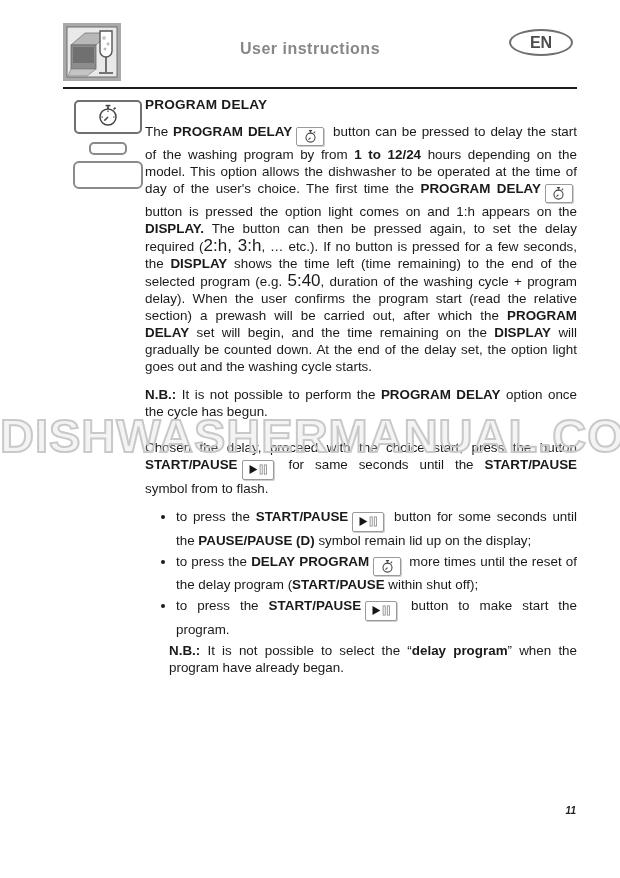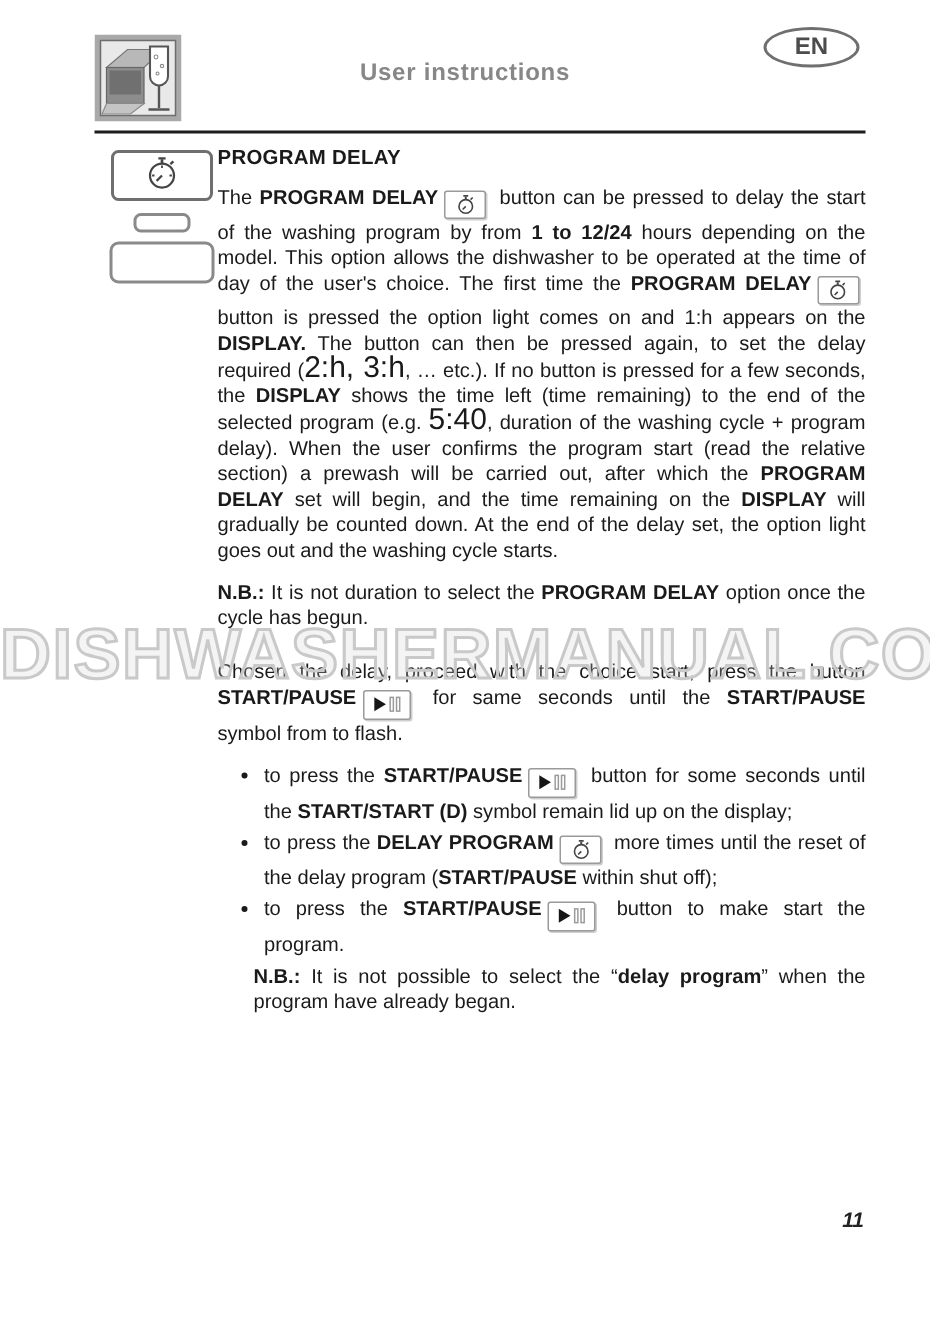--- a/index.html
+++ b/index.html
@@ -17,21 +17,21 @@
   .header-logo{
     position:absolute;left:63px;top:23px;width:58px;height:58px;
   }
   .page-title{
     position:absolute;left:0;right:0;top:40px;
     text-align:center;
     font-size:16px;font-weight:bold;color:#878787;
     letter-spacing:0.5px;
   }
   .lang-badge{
-    position:absolute;left:509px;top:18px;width:64px;height:27px;
+    position:absolute;left:509px;top:29px;width:64px;height:27px;
     border:2px solid #6f6f6f;border-radius:50%;
     display:flex;align-items:center;justify-content:center;
     font-size:16px;font-weight:bold;color:#4c4c4c;
     box-sizing:border-box;
   }
   .header-rule{
     position:absolute;left:63px;top:87px;width:514px;height:2px;
     background:#1c1c1c;
   }
 
@@ -61,21 +61,21 @@
   }
   .doc p{margin:0 0 11px 0;text-align:justify;}
   .doc p.gap-lg{margin-top:19px;}
   .doc p.tight{margin-top:2px;margin-bottom:0;margin-left:24px;}
   .doc ul{
     margin:2px 0 3px 0;padding:0 0 0 31px;
     list-style:disc;
   }
   .doc li{margin-bottom:4px;text-align:justify;}
   .b{font-weight:bold;}
-  .big{font-size:20px;line-height:17px;}
+  .big{font-size:17px;line-height:17px;}
 
   
   .icon-box{
     display:inline-block;background:#fff;
     border:1px solid #9a9a9a;border-radius:2px;
     box-shadow:1px 1px 0 #cfcfcf;
     vertical-align:-4px;margin:0 4px;
     text-align:center;
   }
   .icon-box-timer{width:26px;height:17px;line-height:15px;}
@@ -89,21 +89,21 @@
     font-size:47px;font-weight:bold;letter-spacing:1px;
     color:rgba(210,210,210,0.25);
     -webkit-text-stroke:2px #c9c9c9;
     pointer-events:none;
     z-index:10;
   }
 
   
   .page-number{
     position:absolute;right:44px;top:805px;
-    font-size:14px;font-style:italic;font-weight:bold;color:#222;
+    font-size:10px;font-style:italic;font-weight:bold;color:#222;
   }
 </style>
 </head>
 <body>
 
 <div class="page">
 
   <div class="header-logo">
     <svg width="58" height="58" viewBox="0 0 58 58">
       <rect x="0" y="0" width="58" height="58" fill="#a9a9a9"></rect>
@@ -155,32 +155,32 @@
             <line x1="18" y1="7.5" x2="20.6" y2="5" stroke="#444" stroke-width="2"></line>
             <circle cx="12" cy="16" r="8.4" fill="none" stroke="#444" stroke-width="2"></circle>
             <line x1="12" y1="16" x2="8.2" y2="19.8" stroke="#444" stroke-width="2"></line>
           </svg></span><span> button can be pressed to delay the start of the washing program by from </span><span class="b">1 to 12/24</span><span> hours depending on the model. This option allows the dishwasher to be operated at the time of day of the user's choice. The first time the </span><span class="b">PROGRAM DELAY</span><span class="icon-box icon-box-timer"><svg width="13" height="14" viewBox="0 0 24 26">
             <line x1="12" y1="4" x2="12" y2="7" stroke="#444" stroke-width="2.4"></line>
             <line x1="9" y1="3" x2="15" y2="3" stroke="#444" stroke-width="2.2"></line>
             <line x1="18" y1="7.5" x2="20.6" y2="5" stroke="#444" stroke-width="2"></line>
             <circle cx="12" cy="16" r="8.4" fill="none" stroke="#444" stroke-width="2"></circle>
             <line x1="12" y1="16" x2="8.2" y2="19.8" stroke="#444" stroke-width="2"></line>
           </svg></span><span> button is pressed the option light comes on and 1:h appears on the </span><span class="b">DISPLAY.</span><span> The button can then be pressed again, to set the delay required (</span><span class="big">2:h, 3:h</span><span>, … etc.). If no button is pressed for a few seconds, the </span><span class="b">DISPLAY</span><span> shows the time left (time remaining) to the end of the selected program (e.g. </span><span class="big">5:40</span><span>, duration of the washing cycle + program delay). When the user confirms the program start (read the relative section) a prewash will be carried out, after which the </span><span class="b">PROGRAM DELAY</span><span> set will begin, and the time remaining on the </span><span class="b">DISPLAY</span><span> will gradually be counted down. At the end of the delay set, the option light goes out and the washing cycle starts.</span></p>
-      <p><span class="b">N.B.:</span><span> It is not duration to select the </span><span class="b">PROGRAM DELAY</span><span> option once the cycle has begun.</span></p>
+      <p><span class="b">N.B.:</span><span> It is not possible to perform the </span><span class="b">PROGRAM DELAY</span><span> option once the cycle has begun.</span></p>
       <p class="gap-lg"><span>Chosen the delay, proceed with the choice start, press the button </span><span class="b">START/PAUSE</span><span class="icon-box icon-box-play"><svg width="24" height="13" viewBox="0 0 34 18">
             <polygon points="5,2.5 5,15.5 16,9" fill="#161616"></polygon>
             <rect x="20" y="2.5" width="3" height="13" fill="none" stroke="#9a9a9a" stroke-width="1.4"></rect>
             <rect x="26" y="2.5" width="3" height="13" fill="none" stroke="#9a9a9a" stroke-width="1.4"></rect>
           </svg></span><span> for same seconds until the </span><span class="b">START/PAUSE</span><span> symbol from to flash.</span><br></p>
       <ul>
         <li><span>to press the </span><span class="b">START/PAUSE</span><span class="icon-box icon-box-play"><svg width="24" height="13" viewBox="0 0 34 18">
               <polygon points="5,2.5 5,15.5 16,9" fill="#161616"></polygon>
               <rect x="20" y="2.5" width="3" height="13" fill="none" stroke="#9a9a9a" stroke-width="1.4"></rect>
               <rect x="26" y="2.5" width="3" height="13" fill="none" stroke="#9a9a9a" stroke-width="1.4"></rect>
-            </svg></span><span> button for some seconds until the </span><span class="b">START/START (D)</span><span> symbol remain lid up on the display;</span></li>
+            </svg></span><span> button for some seconds until the </span><span class="b">PAUSE/PAUSE (D)</span><span> symbol remain lid up on the display;</span></li>
         <li><span>to press the </span><span class="b">DELAY PROGRAM</span><span class="icon-box icon-box-timer"><svg width="13" height="14" viewBox="0 0 24 26">
               <line x1="12" y1="4" x2="12" y2="7" stroke="#444" stroke-width="2.4"></line>
               <line x1="9" y1="3" x2="15" y2="3" stroke="#444" stroke-width="2.2"></line>
               <line x1="18" y1="7.5" x2="20.6" y2="5" stroke="#444" stroke-width="2"></line>
               <circle cx="12" cy="16" r="8.4" fill="none" stroke="#444" stroke-width="2"></circle>
               <line x1="12" y1="16" x2="8.2" y2="19.8" stroke="#444" stroke-width="2"></line>
             </svg></span><span> more times until the reset of the delay program (</span><span class="b">START/PAUSE</span><span> within shut off);</span></li>
         <li><span>to press the </span><span class="b">START/PAUSE</span><span class="icon-box icon-box-play"><svg width="24" height="13" viewBox="0 0 34 18">
               <polygon points="5,2.5 5,15.5 16,9" fill="#161616"></polygon>
               <rect x="20" y="2.5" width="3" height="13" fill="none" stroke="#9a9a9a" stroke-width="1.4"></rect>

